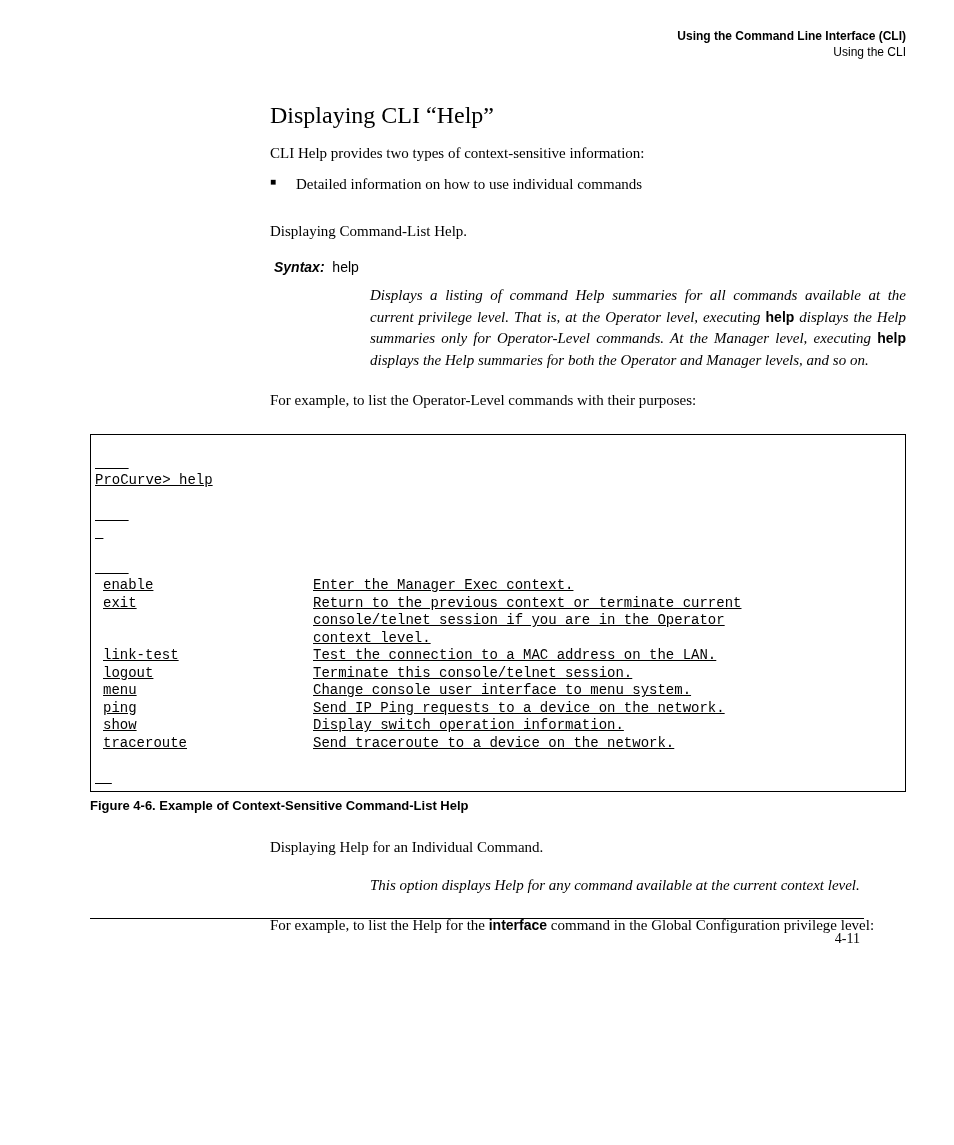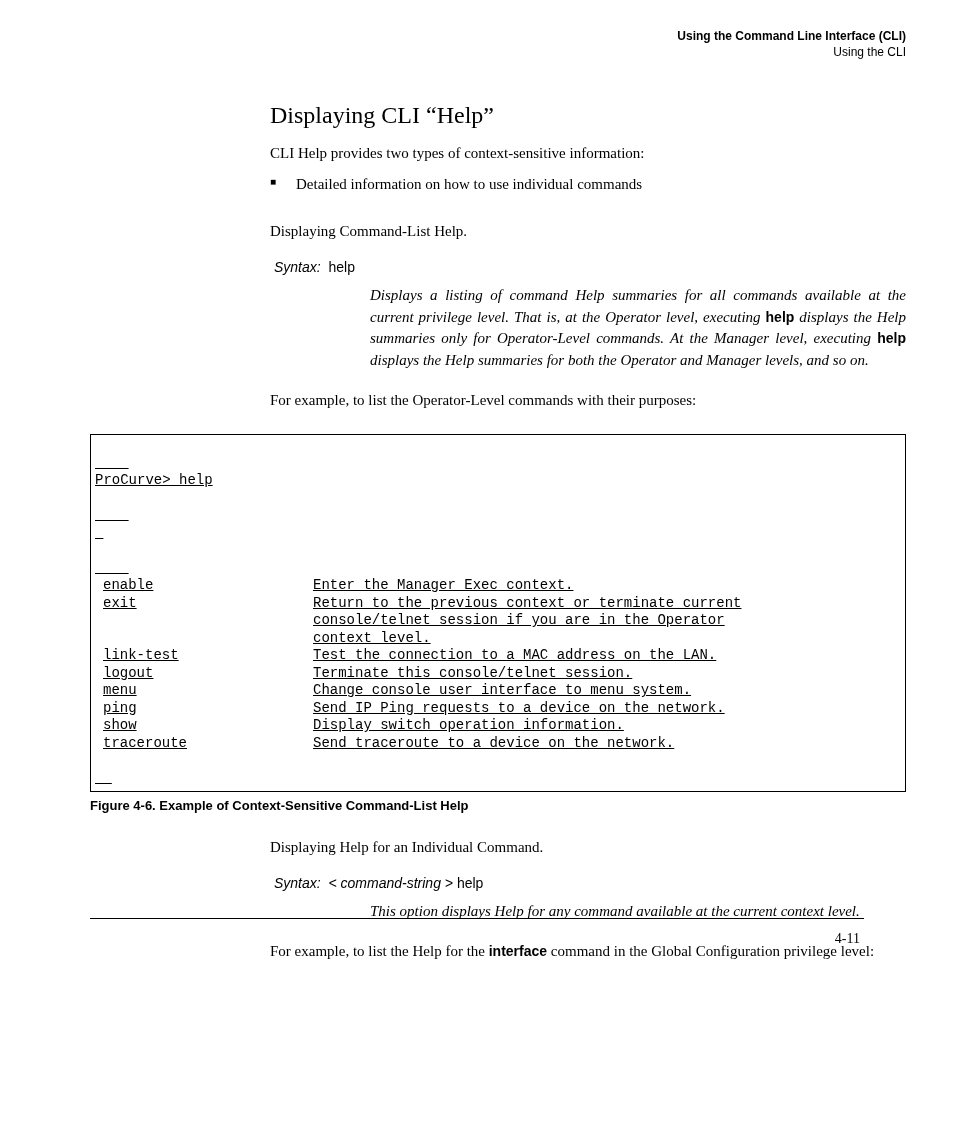--- a/index.html
+++ b/index.html
@@ -59,21 +59,21 @@
     font-weight: normal;
     margin-top: 26px;
     margin-bottom: 18px;
   }
   .syntax-line {
     margin: 8px 0 10px 4px;
     font-family: Arial, Helvetica, sans-serif;
     font-size: 14px;
   }
   .syntax-line .label {
-    font-weight: normal;
+    font-weight: bold;
     font-style: italic;
   }
   .syntax-line .cmd-italic { font-style: italic; font-weight: normal; }
   .desc-block {
     margin-left: 100px;
     font-style: italic;
     line-height: 1.45;
     margin-bottom: 18px;
     text-align: justify;
   }
@@ -173,25 +173,20 @@
     <div class="row">&nbsp;</div>
     <div id="term-rows"><div class="row"><span class="cmd-col">enable</span><span class="desc-col">Enter the Manager Exec context.</span></div><div class="row"><span class="cmd-col">exit</span><span class="desc-col">Return to the previous context or terminate current</span></div><div class="row"><span class="cmd-col"></span><span class="desc-col">console/telnet session if you are in the Operator</span></div><div class="row"><span class="cmd-col"></span><span class="desc-col">context level.</span></div><div class="row"><span class="cmd-col">link-test</span><span class="desc-col">Test the connection to a MAC address on the LAN.</span></div><div class="row"><span class="cmd-col">logout</span><span class="desc-col">Terminate this console/telnet session.</span></div><div class="row"><span class="cmd-col">menu</span><span class="desc-col">Change console user interface to menu system.</span></div><div class="row"><span class="cmd-col">ping</span><span class="desc-col">Send IP Ping requests to a device on the network.</span></div><div class="row"><span class="cmd-col">show</span><span class="desc-col">Display switch operation information.</span></div><div class="row"><span class="cmd-col">traceroute</span><span class="desc-col">Send traceroute to a device on the network.</span></div></div>
   </div>
 
   <div class="fig-caption">Figure 4-6.   Example of Context-Sensitive Command-List Help</div>
 
   <div class="indent-block">
 
     <p class="subhead" style="margin-top:4px;">Displaying Help for an Individual Command.</p>
 
-    <div class="syntax-line">
-      <span class="label">Syntax:</span>&nbsp;
-      <span class="cmd-italic">&lt; command-string &gt;</span>
-      <span>help</span>
-    </div>
 
     <div class="desc-block">This option displays Help for any command  available at the current context level.</div>
 
     <p>
       <span>For example, to list the Help for the </span><span class="inline-bold">interface</span><span> command in the Global Configuration privilege level:</span>
     </p>
 
   </div>
 
   <div class="footer-rule"></div>

